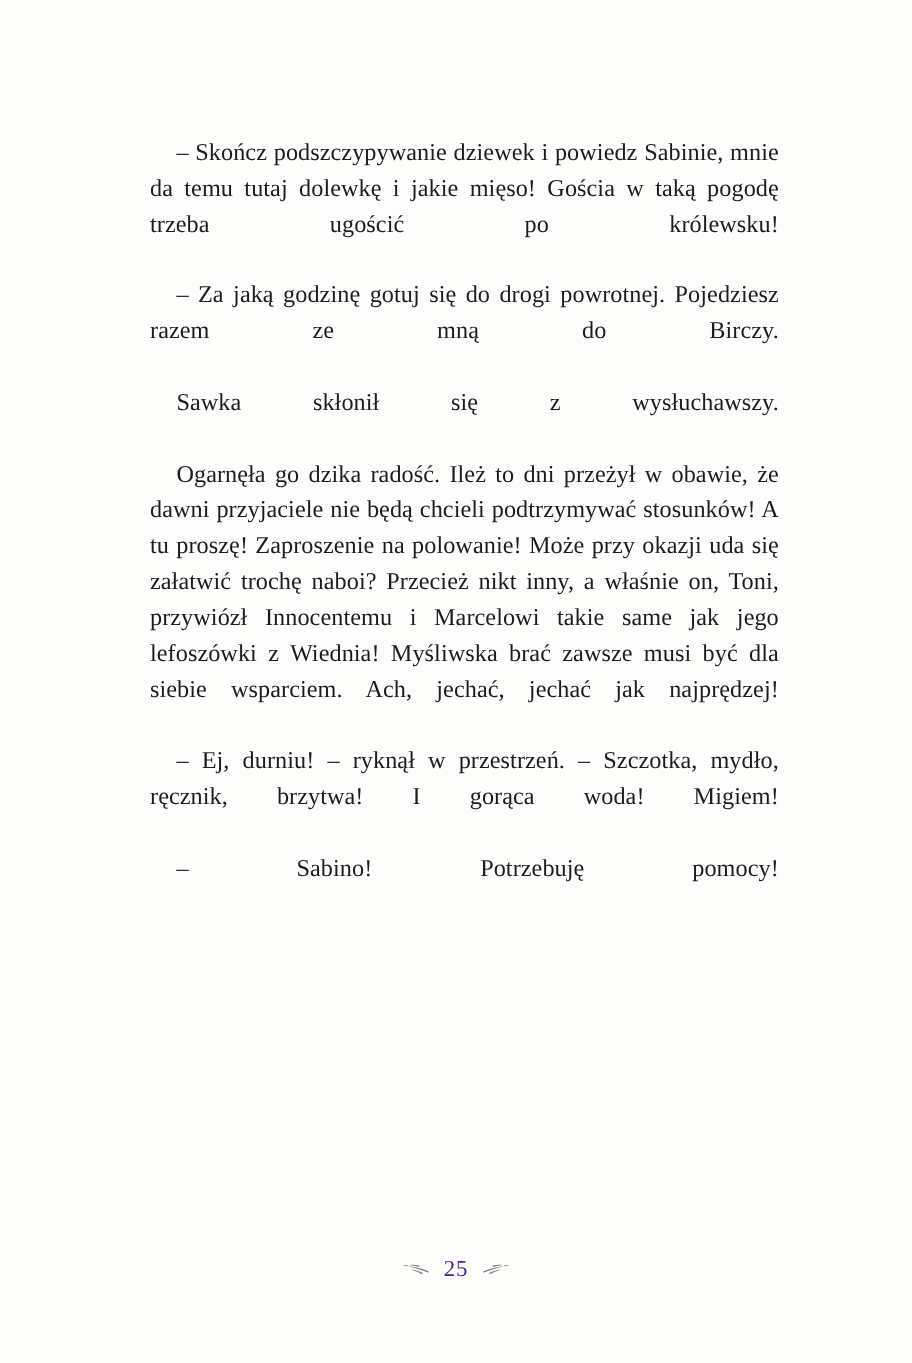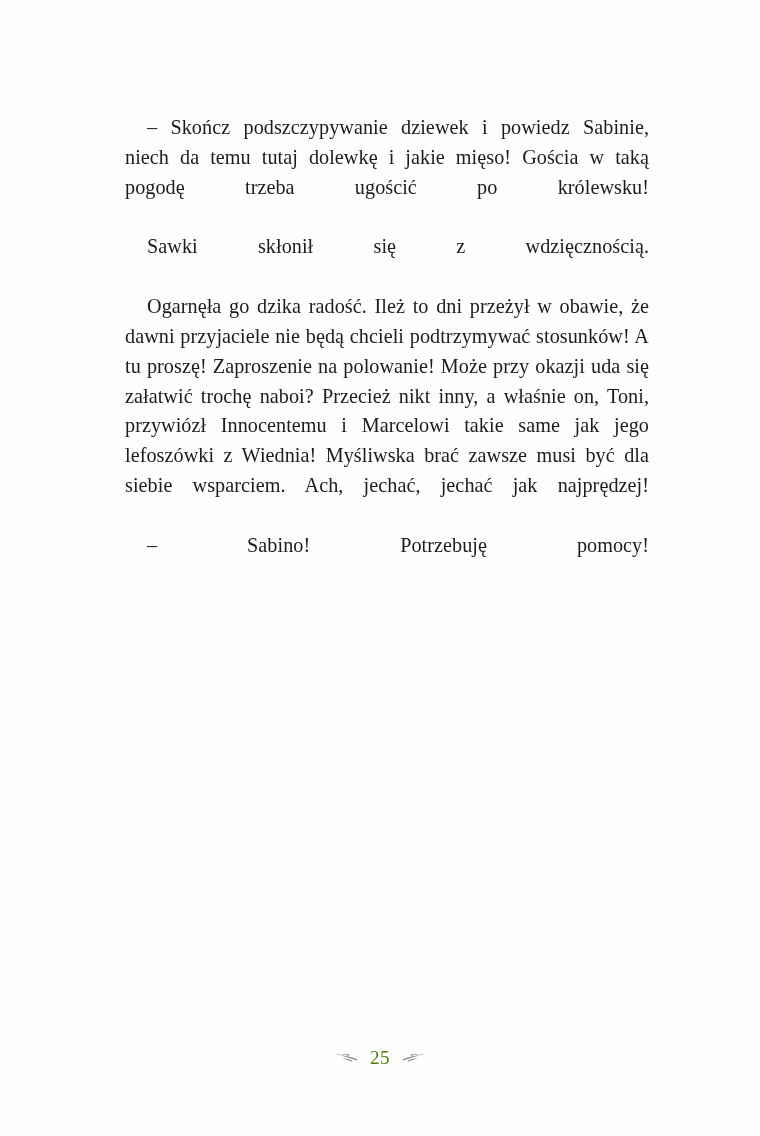--- a/index.html
+++ b/index.html
@@ -56,43 +56,45 @@
     width: 760px;
     display: flex;
     align-items: center;
     justify-content: center;
     gap: 11px;
   }
 
   .folio {
     font-size: 19px;
     line-height: 1;
-    color: #4d7c0f;
+    color: #4c1d95;
     letter-spacing: 0.6px;
     font-family: "Liberation Serif", "DejaVu Serif", serif;
   }
 
   .ornament {
     display: inline-block;
     width: 24px;
     height: 14px;
     opacity: 0.62;
   }
   .ornament svg { display: block; }
   .ornament.flip { transform: scaleX(-1); }
 </style>
 </head>
 <body>
 
 <div class="page">
 
   <div class="text-block">
-    <p class="para">– Skończ podszczypywanie dziewek i powiedz Sabinie, niech da temu tutaj dolewkę i jakie mięso! Gościa w taką pogodę trzeba ugościć po królewsku!</p>
-    <p class="para">Sawki skłonił się z wdzięcznością.</p>
+    <p class="para">– Skończ podszczypywanie dziewek i powiedz Sabinie, mnie da temu tutaj dolewkę i jakie mięso! Gościa w taką pogodę trzeba ugościć po królewsku!</p>
+    <p class="para">– Za jaką godzinę gotuj się do drogi powrotnej. Pojedziesz razem ze mną do Birczy.</p>
+    <p class="para">Sawka skłonił się z wysłuchawszy.</p>
     <p class="para">Ogarnęła go dzika radość. Ileż to dni przeżył w obawie, że dawni przyjaciele nie będą chcieli podtrzymywać stosunków! A tu proszę! Zaproszenie na polowanie! Może przy okazji uda się załatwić trochę naboi? Przecież nikt inny, a właśnie on, Toni, przywiózł Innocentemu i Marcelowi takie same jak jego lefoszówki z Wiednia! Myśliwska brać zawsze musi być dla siebie wsparciem. Ach, jechać, jechać jak najprędzej!</p>
+    <p class="para">– Ej, durniu! – ryknął w przestrzeń. – Szczotka, mydło, ręcznik, brzytwa! I gorąca woda! Migiem!</p>
     <p class="para">– Sabino! Potrzebuję pomocy!</p>
 
   </div>
 
   <div class="footer">
     <span class="ornament flip">
       <svg viewBox="0 0 24 14" width="24" height="14" aria-hidden="true">
         <g fill="#3a3a3a">
           <path d="M1.5 8.6 C6 6.4, 12 4.8, 20 4.0 C14 5.4, 7.5 7.2, 2.3 9.6 Z"></path>
           <path d="M6.6 9.8 C9 8.4, 12.8 7.4, 16.6 7.0 C13.2 8.2, 9.6 9.6, 7.1 10.8 Z"></path>

